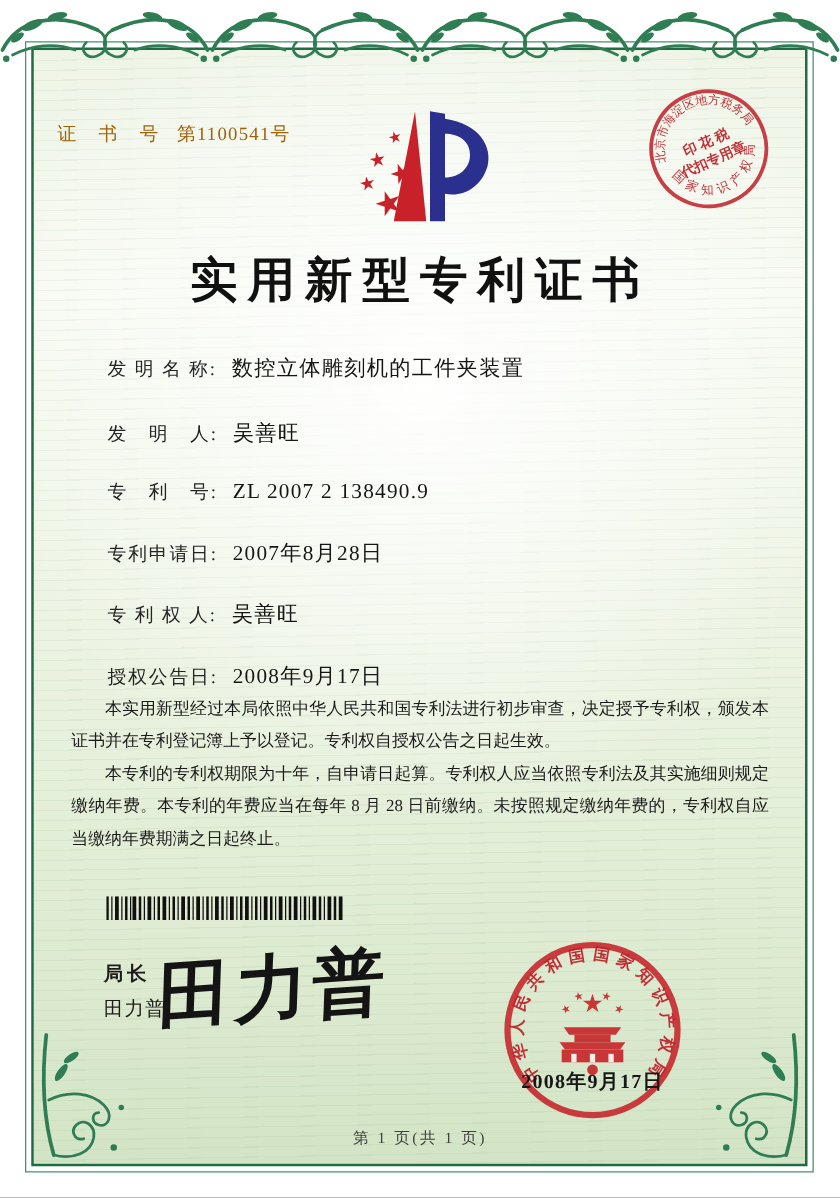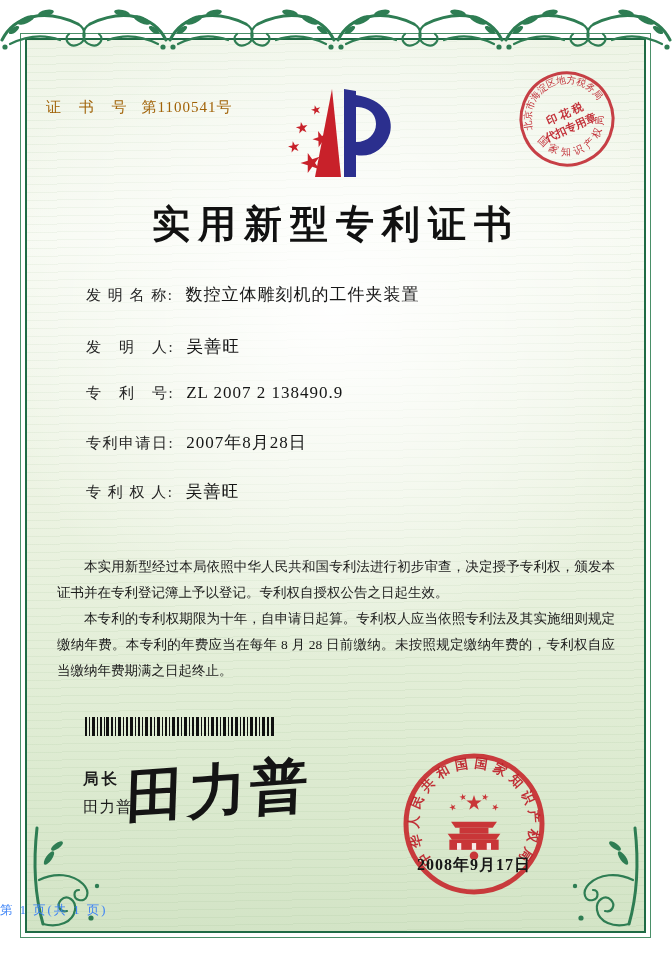--- a/index.html
+++ b/index.html
@@ -63,21 +63,21 @@
   }
   
   .office-seal { position:absolute; left:400px; top:750px; width:148px; height:148px; z-index:5; }
   .seal-date {
     position:absolute; left:404px; top:855px; width:140px; z-index:6;
     font-size:16px; font-weight:bold; letter-spacing:1px; color:#171717; text-align:center;
   }
   
   .page-footer {
     position:absolute; left:0; top:902px; width:100%; z-index:4;
-    font-size:12.5px; letter-spacing:2px; color:#3b82f6;
+    text-align:center; font-size:12.5px; letter-spacing:2px; color:#404040;
   }
   .seal-text { fill:rgba(190,30,40,0.92); font-family:"Liberation Serif","DejaVu Serif",serif; }
 </style>
 </head>
 <body>
 
 <div class="page">
 
   <svg class="band" viewBox="0 0 672 58" aria-hidden="true">
     <defs>
@@ -175,20 +175,24 @@
     <span class="flabel">专　利　号:</span>
     <span class="fvalue">ZL 2007 2 138490.9</span>
   </div>
   <div class="field f3">
     <span class="flabel">专利申请日:</span>
     <span class="fvalue">2007年8月28日</span>
   </div>
   <div class="field f4">
     <span class="flabel">专 利 权 人:</span>
     <span class="fvalue">吴善旺</span>
+  </div>
+  <div class="field f5">
+    <span class="flabel">授权公告日:</span>
+    <span class="fvalue">2008年9月17日</span>
   </div>
 
   <div class="body-text">
     <p>本实用新型经过本局依照中华人民共和国专利法进行初步审查，决定授予专利权，颁发本证书并在专利登记簿上予以登记。专利权自授权公告之日起生效。</p>
     <p>本专利的专利权期限为十年，自申请日起算。专利权人应当依照专利法及其实施细则规定缴纳年费。本专利的年费应当在每年 8 月 28 日前缴纳。未按照规定缴纳年费的，专利权自应当缴纳年费期满之日起终止。</p>
   </div>
 
   <svg class="barcode" width="190" height="19" viewBox="0 0 190 19" aria-hidden="true">
     <g fill="#101010">
       <rect x="0" width="2" height="19"></rect>

